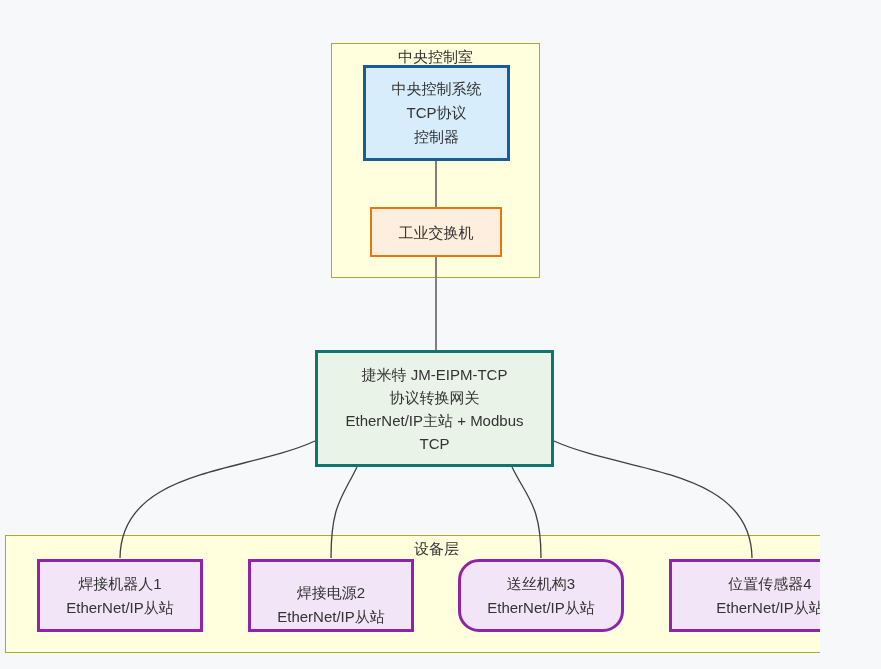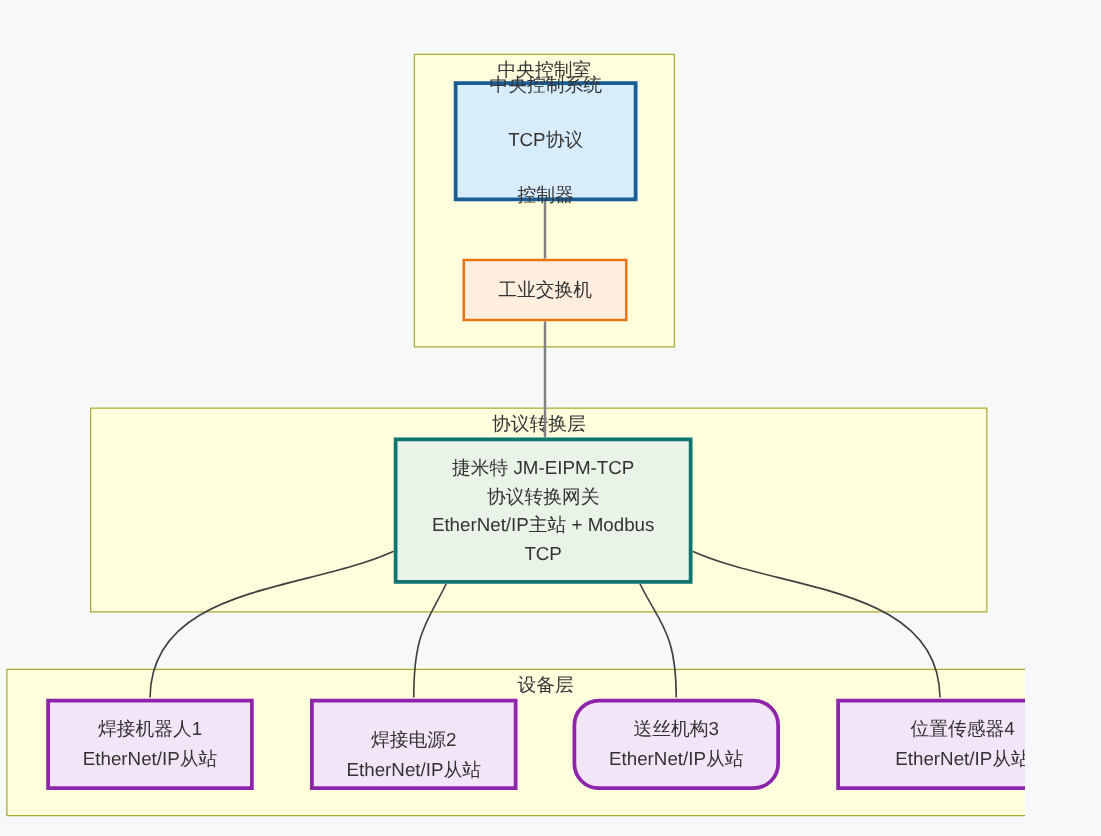--- a/index.html
+++ b/index.html
@@ -57,21 +57,21 @@
     align-items: center;
     justify-content: center;
     text-align: center;
     font-size: 15px;
     line-height: 23px;
     color: #333;
     white-space: nowrap;
   }
   #node-central-system {
     left: 363px; top: 65px; width: 147px; height: 96px;
-    background: #d7edfc; border: 3px solid #1a5c96; line-height: 24px; gap: 20px;
+    background: #d7edfc; border: 3px solid #1a5c96; line-height: 24px;
   }
   #node-switch {
     left: 370px; top: 207px; width: 132px; height: 50px;
     background: #fdeedd; border: 2px solid #e8750f;
   }
   #node-gateway {
     left: 315px; top: 350px; width: 239px; height: 117px;
     background: #e9f3e7; border: 3px solid #0f766e;
   }
   .device-node {
@@ -84,23 +84,20 @@
   #node-device-3 { left: 458px; border-radius: 21px; }
   #node-device-4 { left: 669px; padding-left: 36px; }
 </style>
 </head>
 <body>
 
 <div class="canvas">
 
   <div class="cluster" id="cluster-control-room">
     <div class="cluster-title">中央控制室</div>
-  </div>
-  <div class="cluster" id="cluster-protocol">
-    <div class="cluster-title">协议转换层</div>
   </div>
   <div class="cluster" id="cluster-device">
     <div class="cluster-title">设备层</div>
   </div>
 
   <svg class="edges" viewBox="0 0 881 669">
     <path class="edge-straight" d="M436,161 L436,207"></path>
     <path class="edge-straight" d="M436,257 L436,350"></path>
     <path class="edge-curved" d="M315,441 C245,473 121,468 120,558"></path>
     <path class="edge-curved" d="M357,467 C342,498 331,505 331,558"></path>

